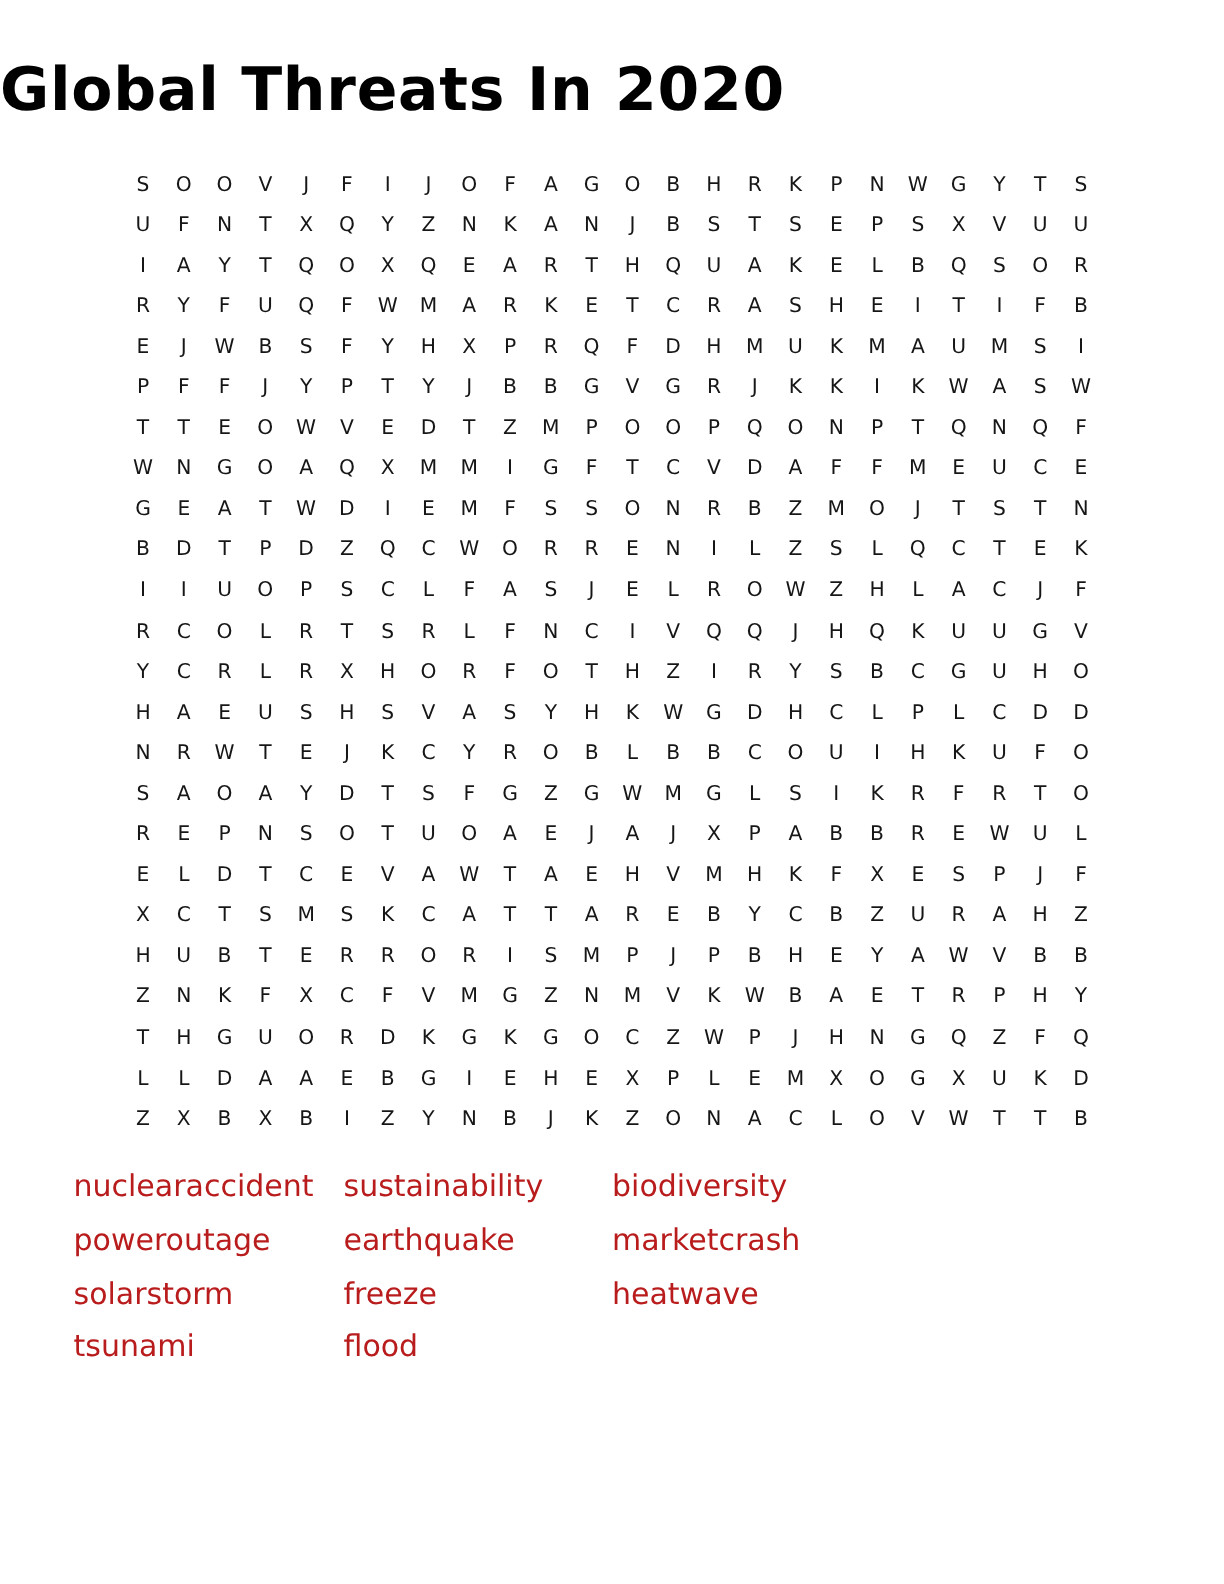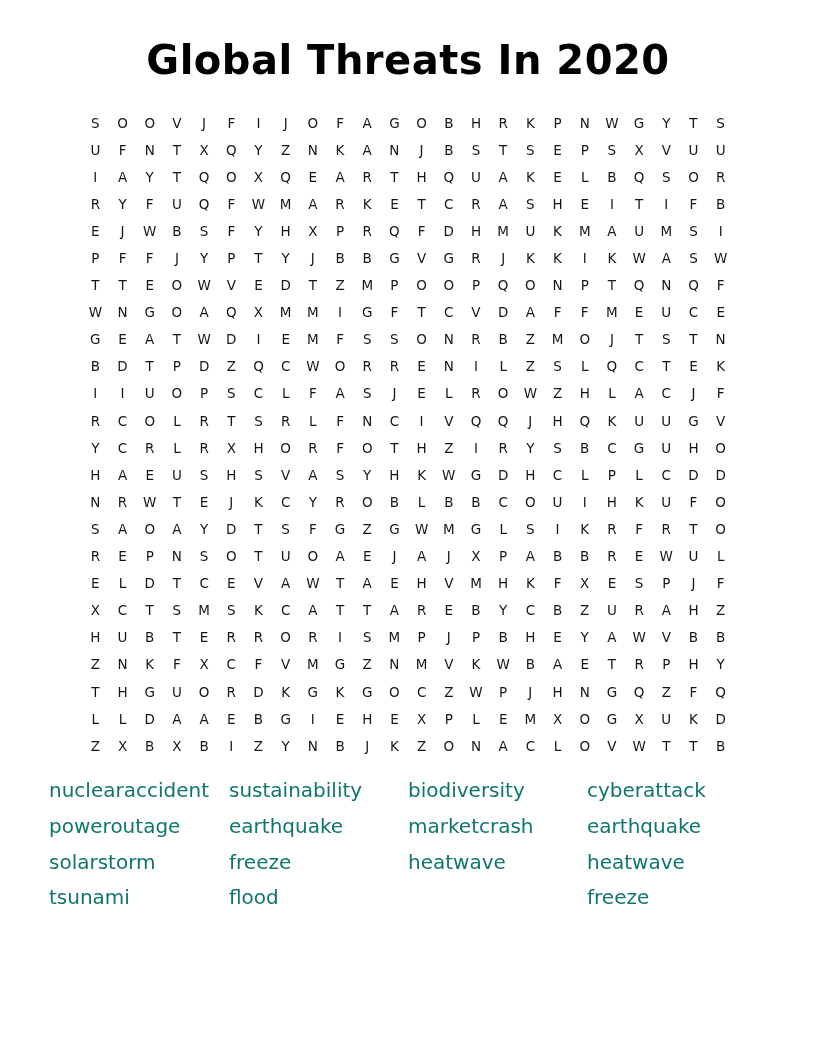--- a/index.html
+++ b/index.html
@@ -15,21 +15,20 @@
     position: relative;
     width: 816px;
     height: 1056px;
     background: #ffffff;
     box-sizing: border-box;
     padding-top: 36px;
     overflow: hidden;
   }
   .title {
     margin: 0;
-    text-align: center;
     font-size: 40px;
     line-height: 48px;
     font-weight: 600;
     letter-spacing: 0.5px;
     color: #000000;
   }
   .grid {
     display: grid;
     justify-content: center;
     grid-auto-rows: 27.1px;
@@ -48,21 +47,21 @@
     grid-template-columns: 180px 179px 179px auto;
     padding-left: 49px;
     margin-top: 14px;
   }
   .word-col {
     display: block;
   }
   .word {
     font-size: 20px;
     line-height: 35.7px;
-    color: #0f766e;
+    color: #b91c1c;
     white-space: nowrap;
   }
 </style>
 </head>
 <body>
 
 <div class="page">
   <h1 class="title">Global Threats In 2020</h1>
   <div class="grid" style="grid-template-columns: repeat(24, 27.2px);">
       <div class="grid-cell">S</div>
@@ -653,20 +652,14 @@
         <div class="word">sustainability</div>
         <div class="word">earthquake</div>
         <div class="word">freeze</div>
         <div class="word">flood</div>
       </div>
     <div class="word-col">
         <div class="word">biodiversity</div>
         <div class="word">marketcrash</div>
         <div class="word">heatwave</div>
       </div>
-    <div class="word-col">
-        <div class="word">cyberattack</div>
-        <div class="word">earthquake</div>
-        <div class="word">heatwave</div>
-        <div class="word">freeze</div>
-      </div>
   </div>
 </div>
 
 </body></html>

